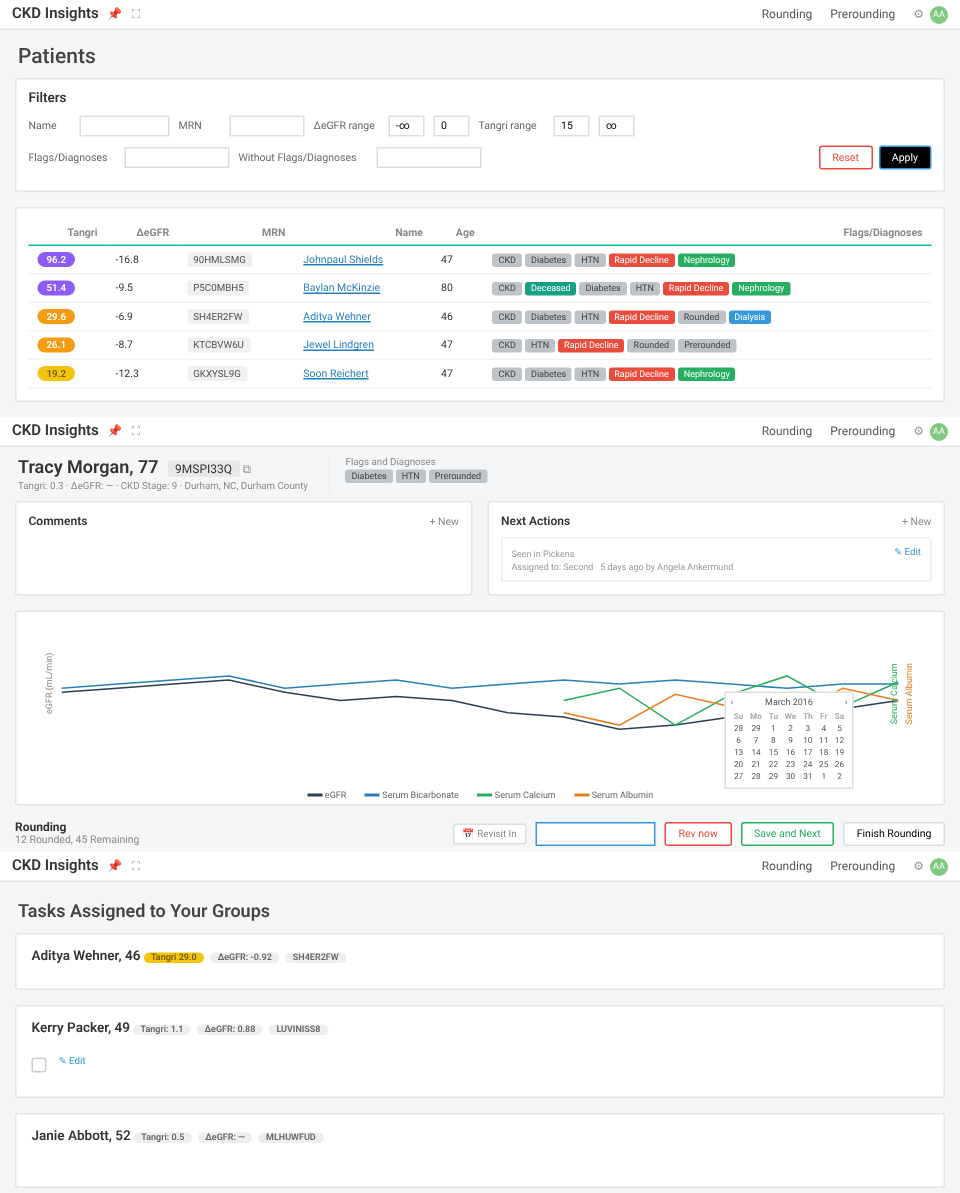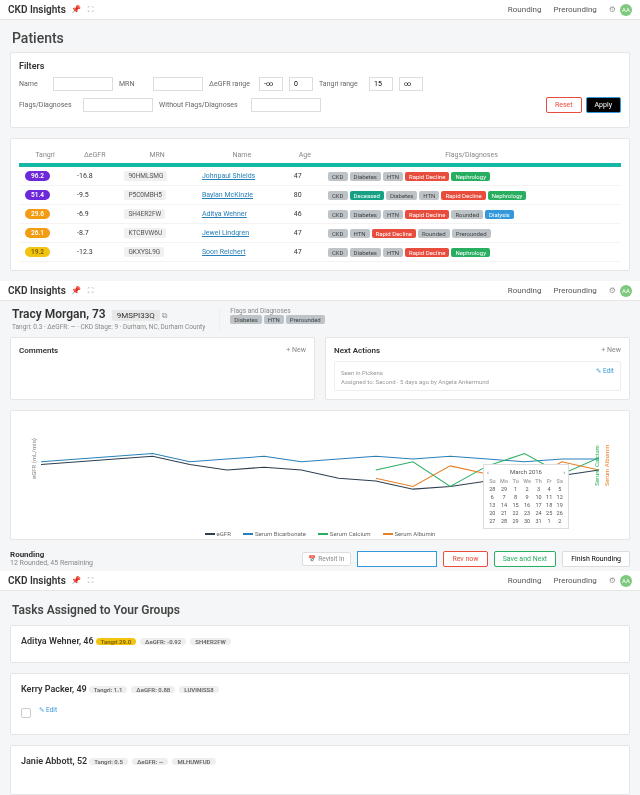--- a/index.html
+++ b/index.html
@@ -15,44 +15,44 @@
 .filters-title{font-size:9px;font-weight:600;margin-bottom:6px}
 .filter-row{display:flex;align-items:center;gap:6px;margin-bottom:6px}
 .flabel{font-size:7px;color:#666;min-width:28px}
 input.tx,select.tx{border:1px solid #ddd;height:14px;font-size:7px;padding:0 4px;background:#fff}
 .filter-actions{margin-left:auto;display:flex;gap:4px}
 .btn{border:1px solid #ddd;background:#fff;height:16px;font-size:7px;padding:0 8px;cursor:pointer;border-radius:2px}
 .btn.red{border-color:#e74c3c;color:#e74c3c}
 .btn.blue{background:#000000;border-color:#3498db;color:#fff}
 .btn.green{border-color:#27ae60;color:#27ae60}
 .tbl{width:100%;border-collapse:collapse}
-.tbl th{text-align:center;font-size:7px;font-weight:400;color:#888;padding:4px 6px;border-bottom:4px solid #14b8a6}
+.tbl th{text-align:right;font-size:7px;font-weight:700;color:#888;padding:4px 6px;border-bottom:1px solid #14b8a6}
 .tbl td{font-size:7px;padding:4px 6px;border-bottom:1px solid #f3f3f3;vertical-align:middle}
 .pill{display:inline-block;border-radius:8px;padding:1px 6px;font-size:6.5px;color:#fff;font-weight:600}
-.pill.t-red{background:#6d28d9}
+.pill.t-red{background:#8b5cf6}
 .pill.t-orange{background:#f39c12}
 .pill.t-yellow{background:#f1c40f;color:#7a5a00}
 .mrn{background:#f0f0f0;border-radius:2px;padding:1px 4px;font-size:6.5px;color:#555}
 .link{color:#2980b9;text-decoration:underline;cursor:pointer}
 .flag{display:inline-block;border-radius:2px;padding:1px 4px;font-size:6px;margin-right:2px;color:#fff}
 .flag.gray{background:#bdc3c7;color:#444}
 .flag.teal{background:#16a085}
 .flag.red{background:#e74c3c}
 .flag.blue{background:#3498db}
 .flag.green{background:#27ae60}
 
 .detail-hdr{display:flex;gap:14px;padding:6px 12px}
 .detail-left h2{font-size:12px;font-weight:600;display:inline}
 .detail-left .mrn-big{background:#e8e8e8;font-size:8px;padding:1px 5px;border-radius:2px;margin-left:4px}
 .detail-left .sub{font-size:6.5px;color:#888;margin-top:2px}
 .detail-right-box{border-left:1px solid #eee;padding-left:10px}
 .detail-right-box .lab{font-size:6.5px;color:#888}
 .two-col{display:flex;gap:10px;margin:0 10px 10px}
 .two-col .panel{flex:1;margin:0}
-.panel-hdr{display:flex;justify-content:space-between;align-items:flex-start;margin-bottom:6px}
+.panel-hdr{display:flex;justify-content:space-between;align-items:center;margin-bottom:6px}
 .panel-hdr .t{font-size:8px;font-weight:600}
 .panel-hdr .add{font-size:7px;color:#888;cursor:pointer}
 .action-item{border:1px solid #eee;border-radius:2px;padding:5px 6px;font-size:7px}
 .action-item .sub{font-size:6px;color:#999;margin-top:2px}
 .action-item .edit{float:right;color:#3498db;font-size:6.5px;cursor:pointer}
 .chart{height:130px;position:relative;margin:0 10px 10px;background:#fff;border:1px solid #e5e5e5;border-radius:2px;padding:18px 30px 28px 30px}
 .chart svg{width:100%;height:100%}
 .chart .ylab{position:absolute;left:2px;top:50%;transform:rotate(-90deg) translateX(20px);font-size:6px;color:#888}
 .chart .ylab-r1{position:absolute;right:12px;top:40%;transform:rotate(-90deg);font-size:6px;color:#27ae60}
 .chart .ylab-r2{position:absolute;right:2px;top:40%;transform:rotate(-90deg);font-size:6px;color:#e67e22}
@@ -189,21 +189,21 @@
   <span class="icon-sm">⛶</span>
   <span class="sp"></span>
   <span class="nav-link">Rounding</span>
   <span class="nav-link">Prerounding</span>
   <span class="icon-sm">⚙</span>
   <span class="avatar">AA</span>
 </div>
 
 <div class="detail-hdr">
   <div class="detail-left">
-    <h2>Tracy Morgan, 73</h2>
+    <h2>Tracy Morgan, 77</h2>
     <span class="mrn-big">9MSPI33Q</span>
     <span style="font-size:8px;color:#999;cursor:pointer">⧉</span>
     <div class="sub">Tangri: 0.3 · ∆eGFR: — · CKD Stage: 9 · Durham, NC, Durham County</div>
   </div>
   <div class="detail-right-box">
     <div class="lab">Flags and Diagnoses</div>
     <div id="detail-flags"><span class="flag gray">Diabetes</span><span class="flag gray">HTN</span><span class="flag gray">Prerounded</span></div>
   </div>
 </div>
 

